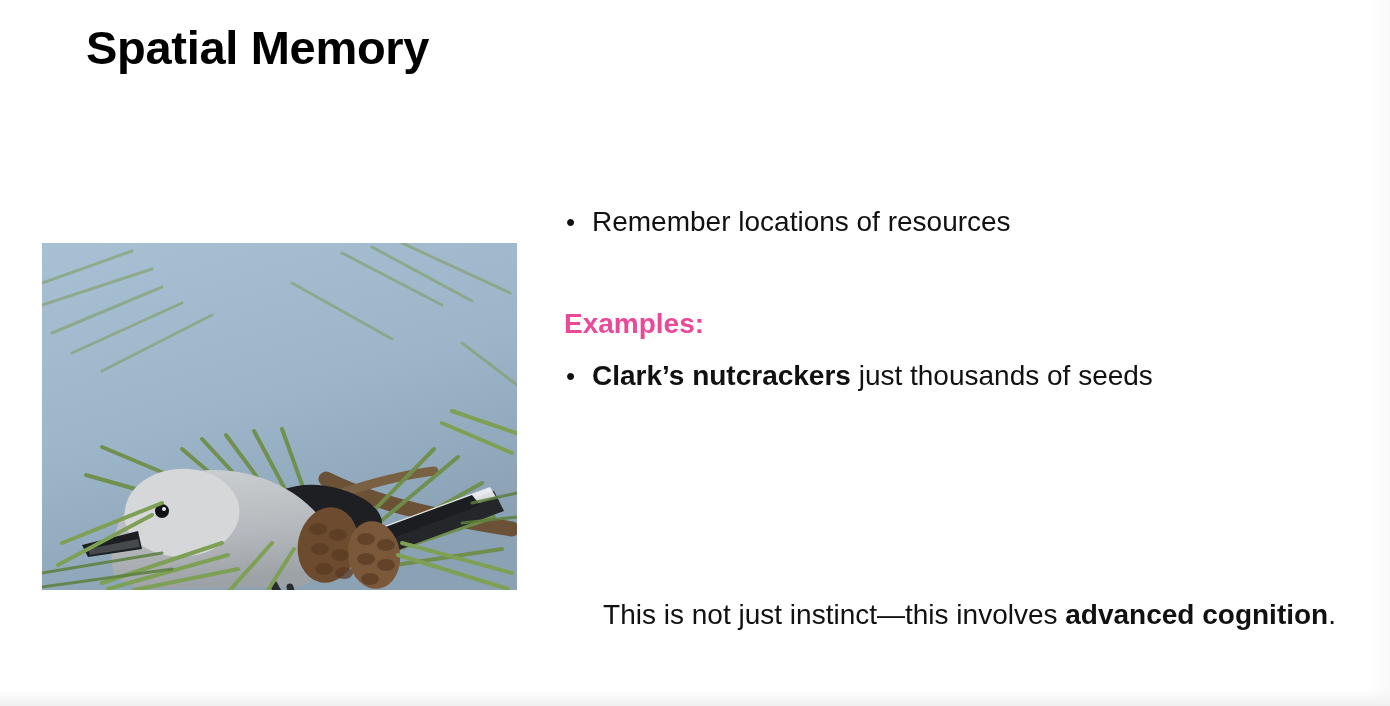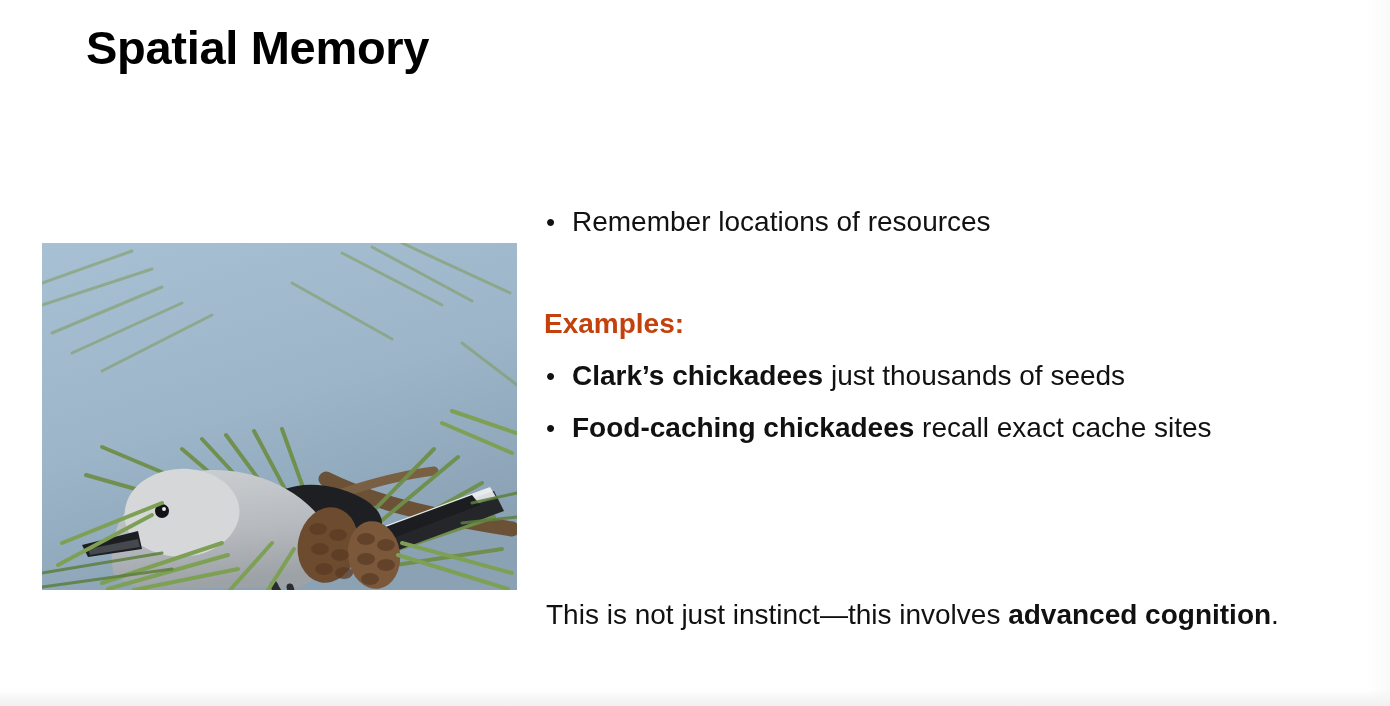--- a/index.html
+++ b/index.html
@@ -61,21 +61,21 @@
     width: 475px;
     height: 347px;
     overflow: hidden;
     background: #9fb4c4;
   }
   .photo svg { display: block; }
 
   
   .content {
     position: absolute;
-    left: 544px;
+    left: 564px;
     top: 196px;
     width: 800px;
     color: #111111;
   }
   .bullet-list {
     margin: 0;
     padding: 0;
     list-style: none;
   }
   .bullet {
@@ -92,30 +92,31 @@
     left: 2px;
     top: 0;
     font-size: 26px;
     line-height: 52px;
   }
   .section-head {
     font-size: 28px;
     font-weight: bold;
     line-height: 52px;
     margin-top: 50px;
-    color: #c2410c;
+    color: #ec4899;
   }
   .closing {
     position: absolute;
     left: 546px;
     top: 596px;
     width: 790px;
     font-size: 28px;
     line-height: 38px;
     color: #111111;
+    text-align: right;
   }
   .b { font-weight: bold; }
 </style>
 </head>
 <body>
 
 <div class="slide">
 
   <div class="title">Spatial Memory</div>
 
@@ -237,24 +238,21 @@
 
   <div class="content">
     <div class="bullet-list">
       <div class="bullet">Remember locations of resources</div>
     </div>
 
     <div class="section-head">Examples:</div>
 
     <div class="bullet-list">
       <div class="bullet">
-        <span class="b">Clark’s chickadees</span><span> just thousands of seeds</span>
-      </div>
-      <div class="bullet">
-        <span class="b">Food-caching chickadees</span><span> recall exact cache sites</span>
+        <span class="b">Clark’s nutcrackers</span><span> just thousands of seeds</span>
       </div>
     </div>
   </div>
 
   <div class="closing">
     <span>This is not just instinct—this involves </span><span class="b">advanced cognition</span><span>.</span>
   </div>
 
   <div class="right-edge"></div>
   <div class="bottom-edge"></div>

